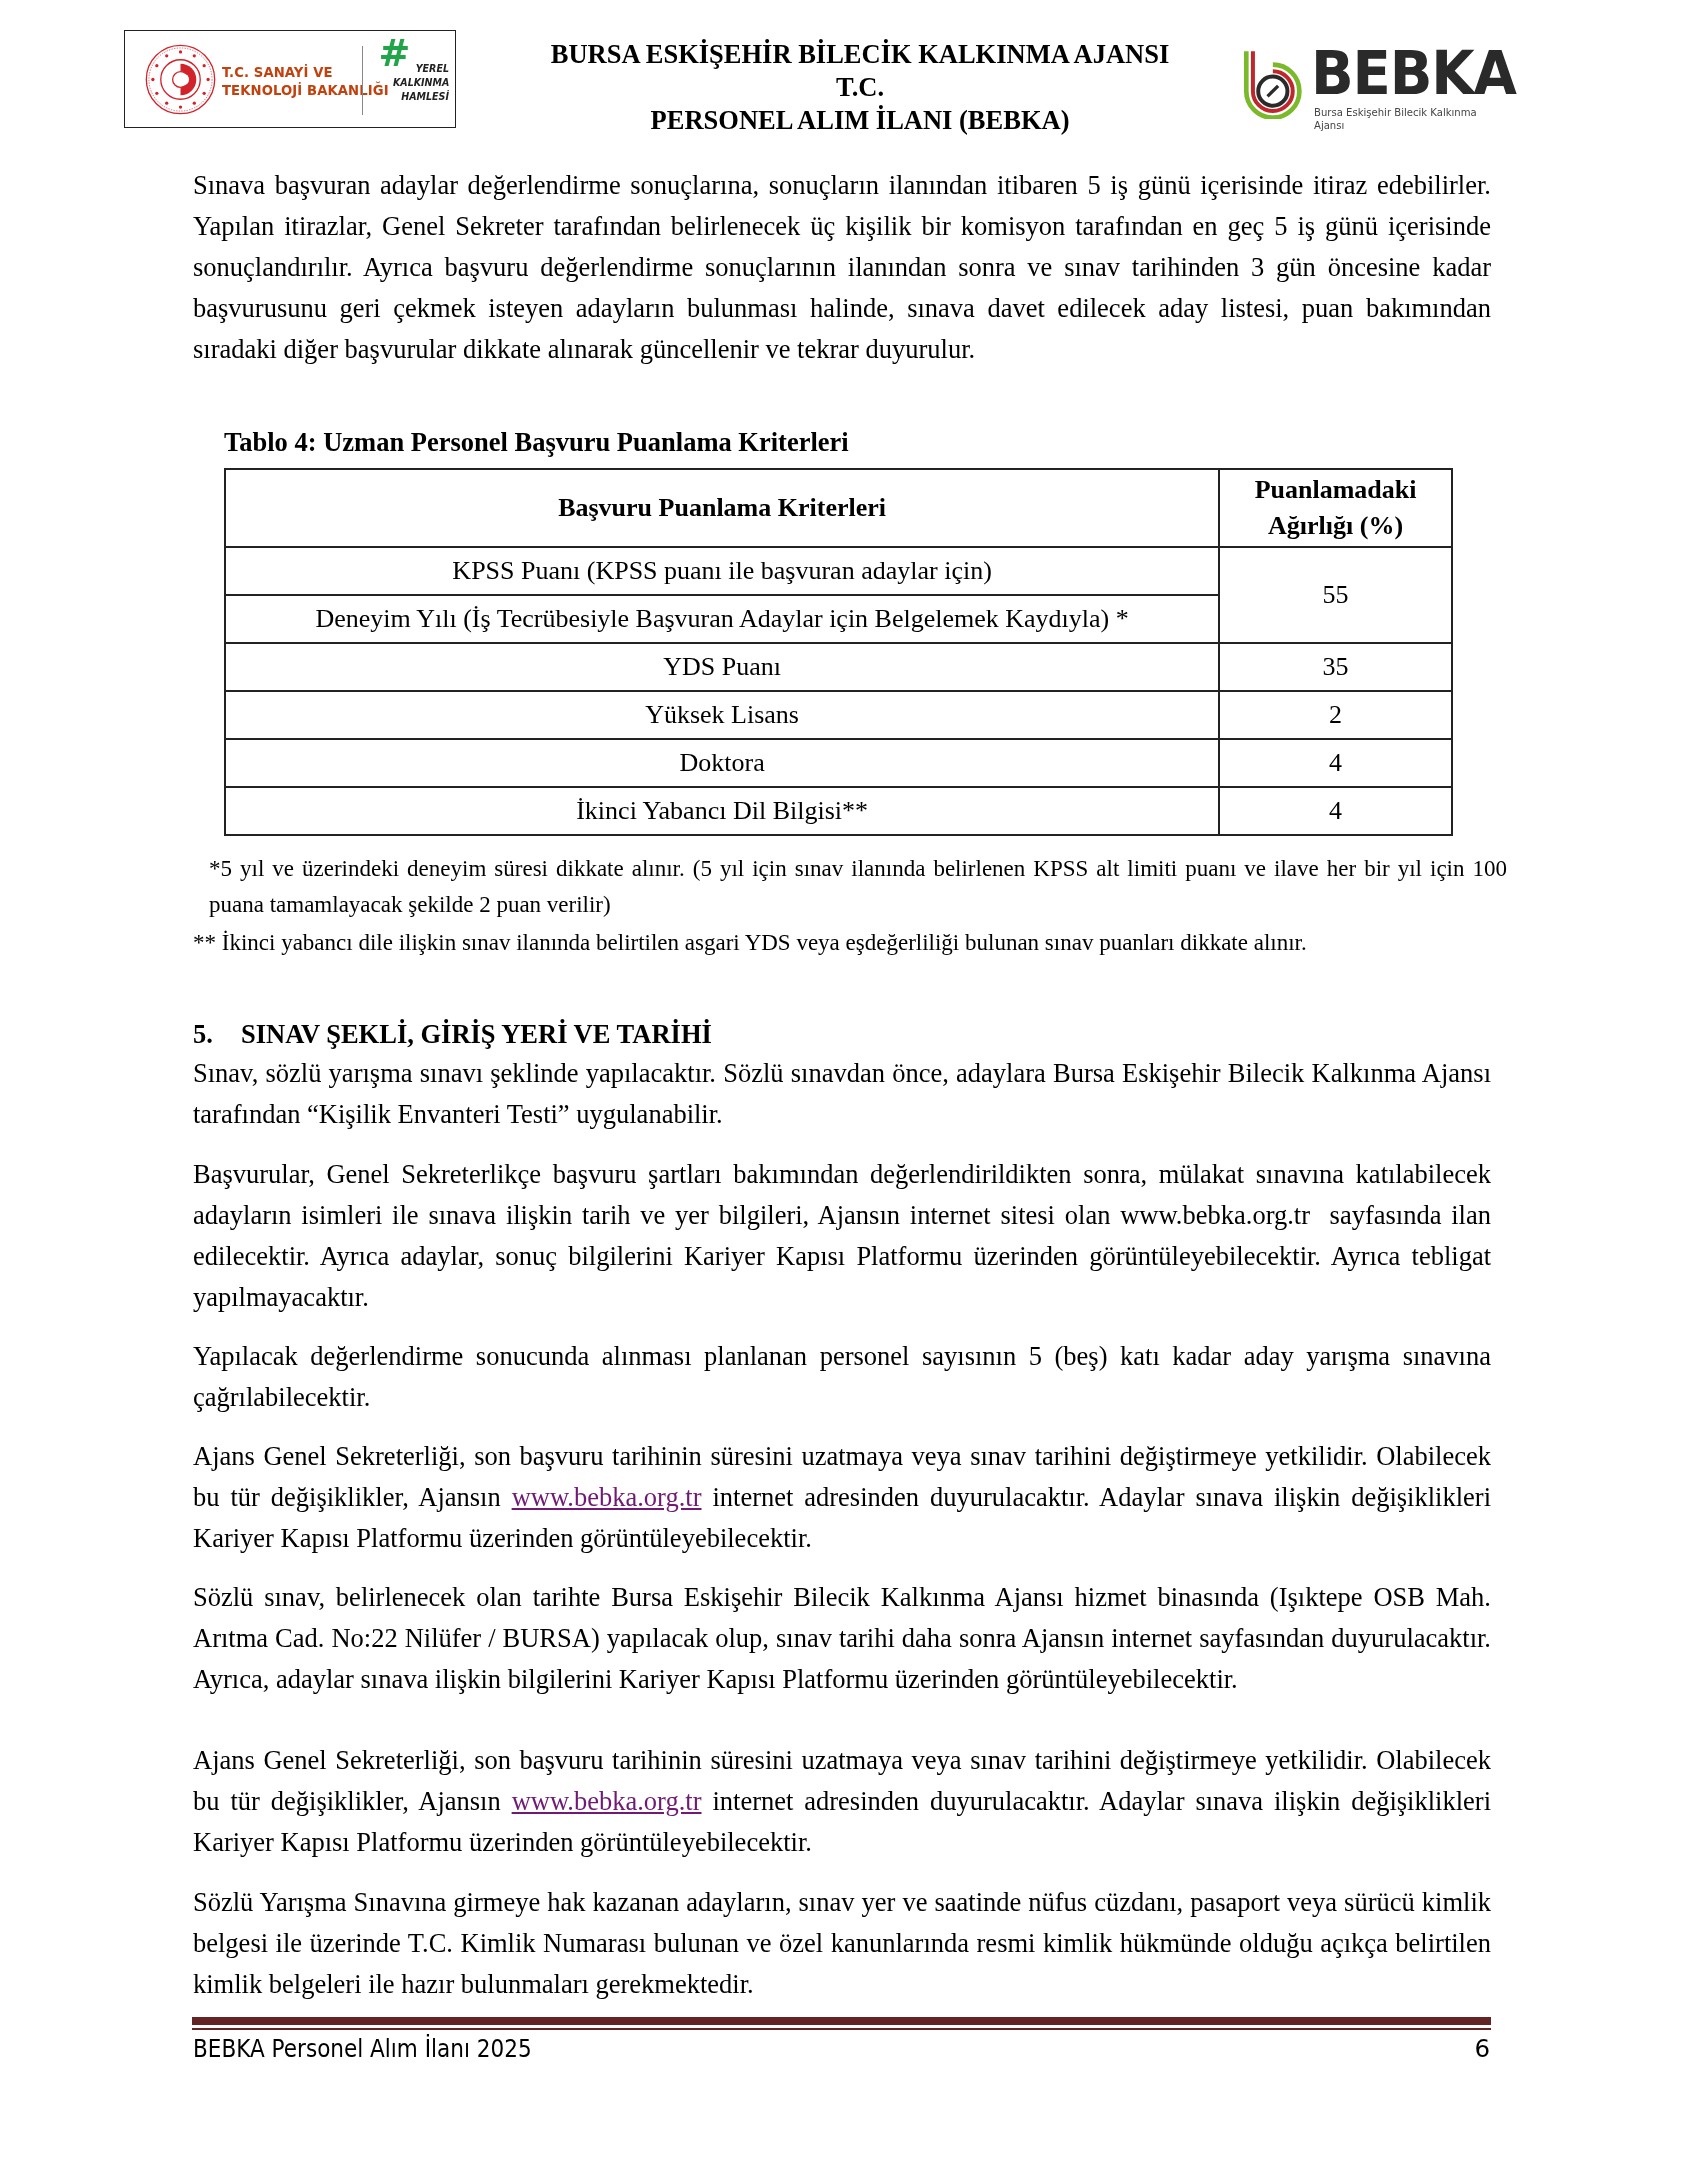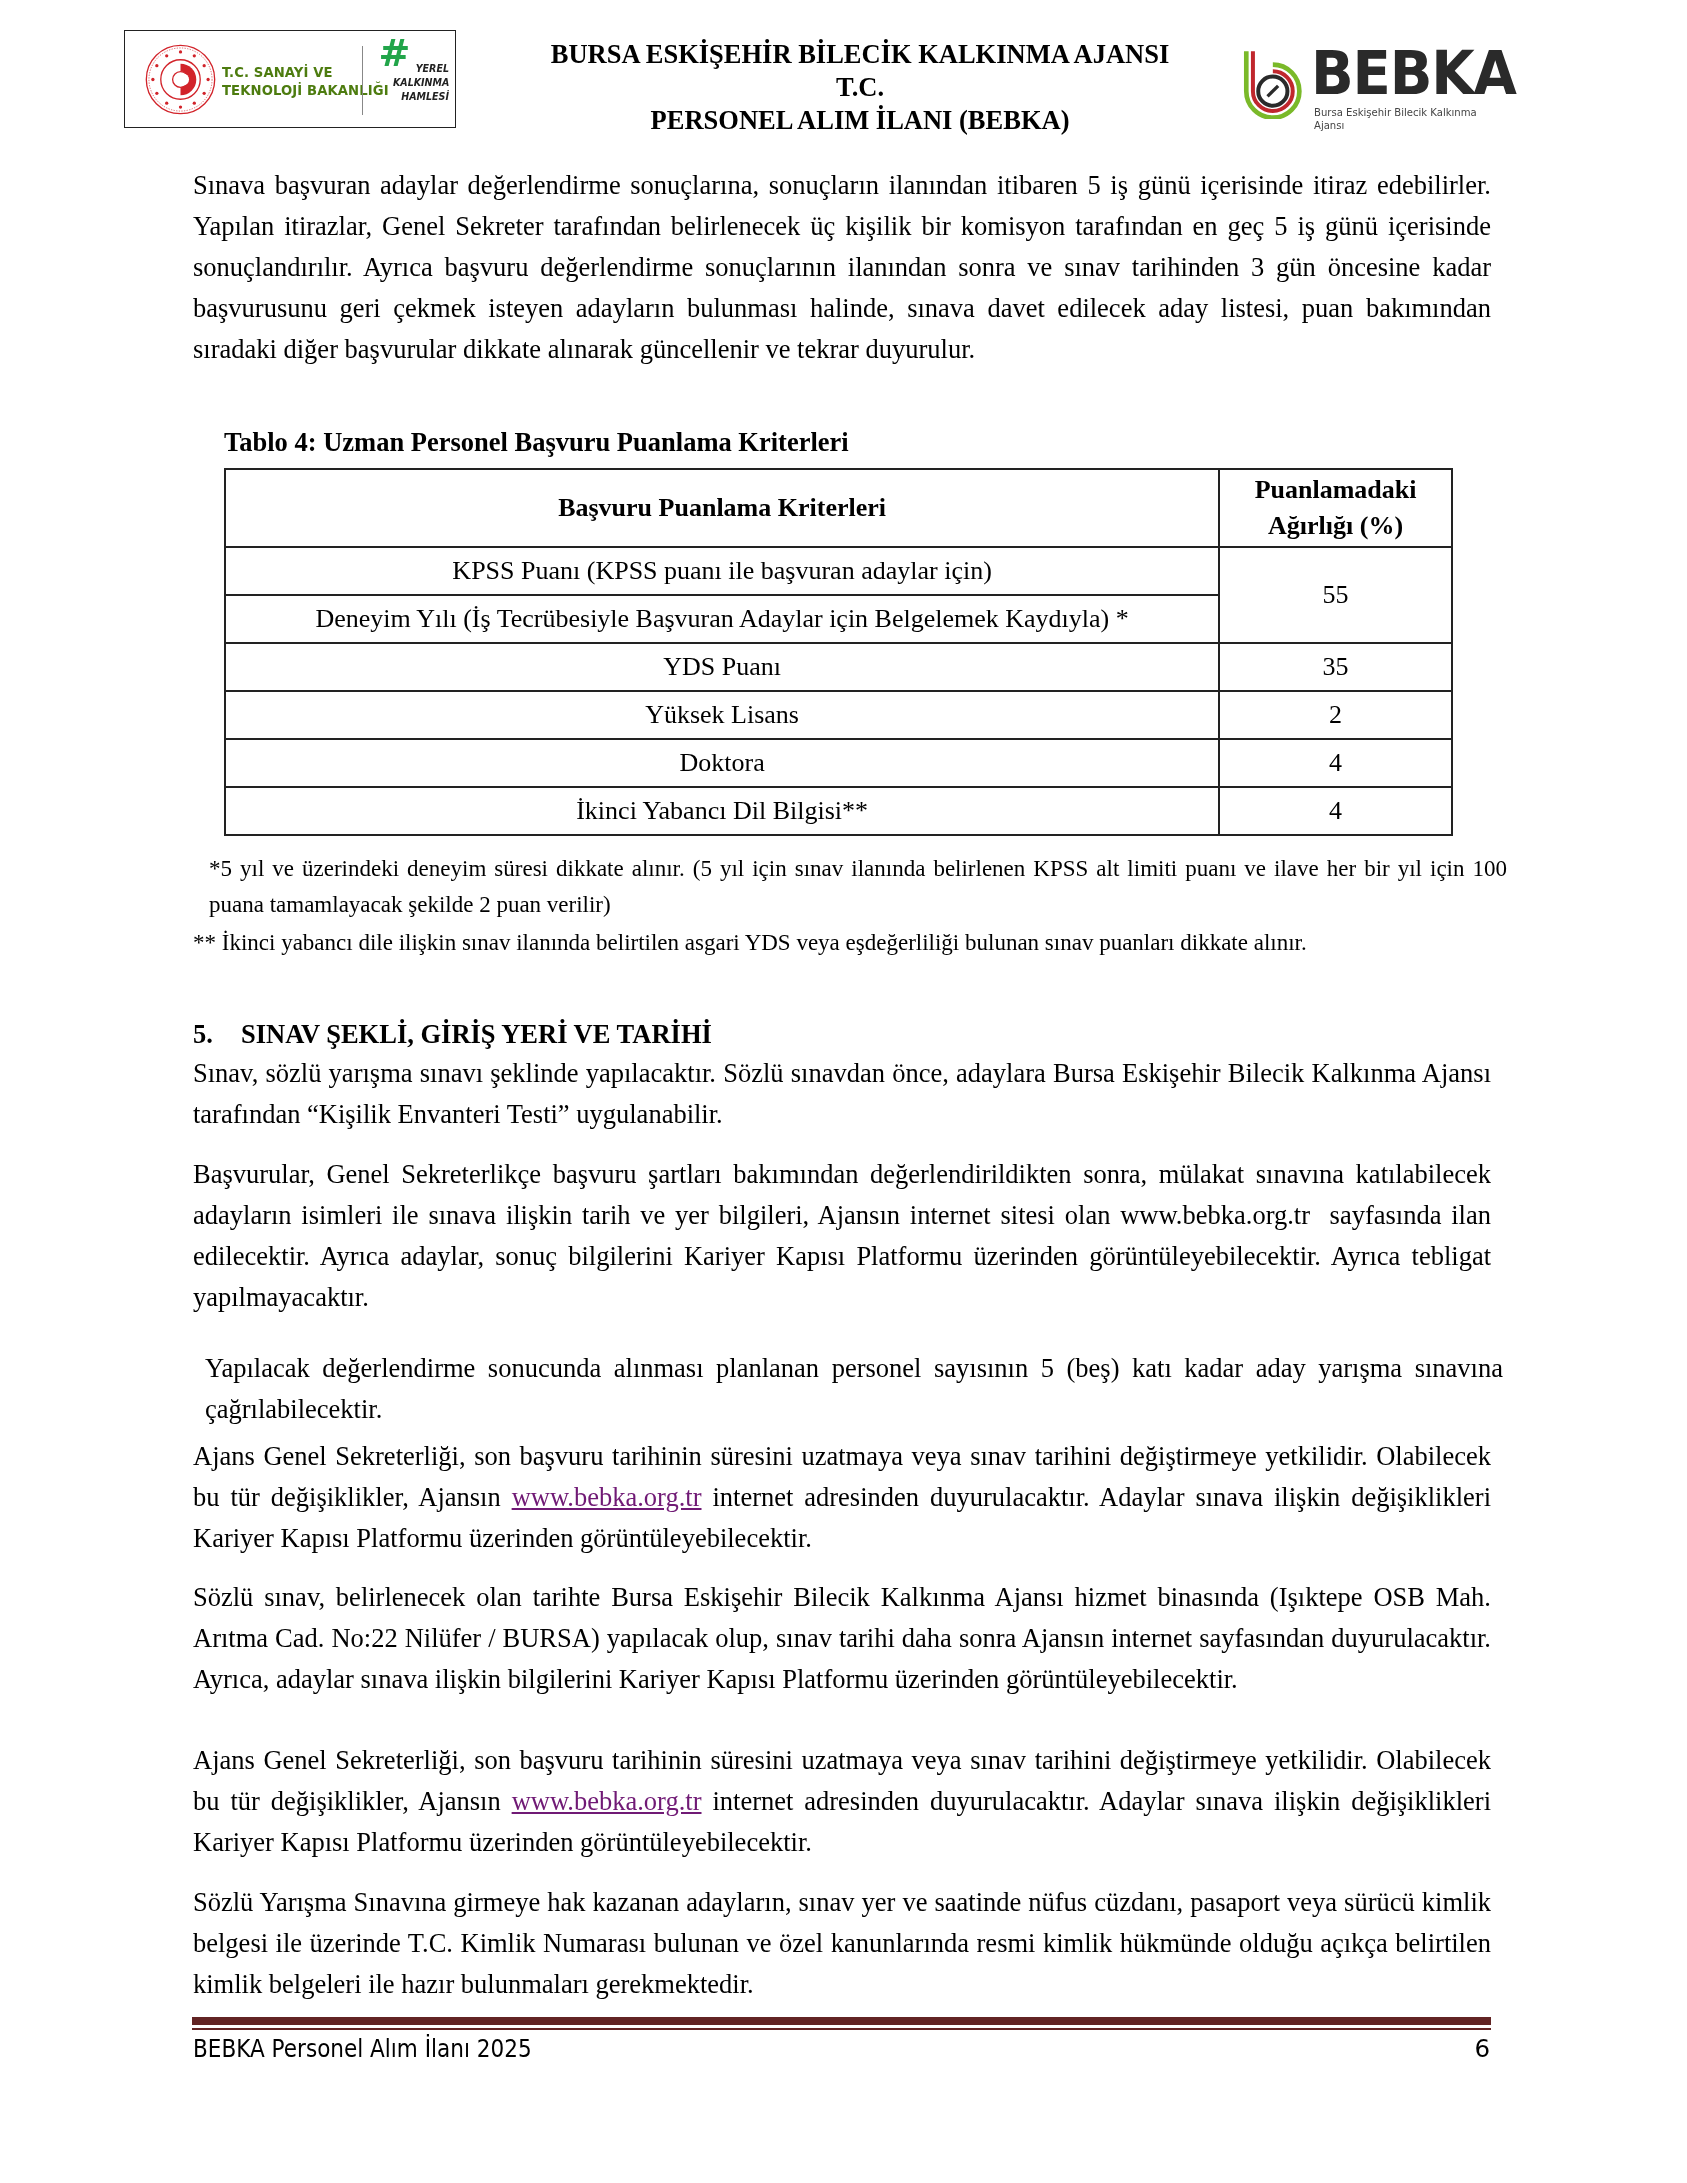--- a/index.html
+++ b/index.html
@@ -4,21 +4,21 @@
 <style>
   html, body { margin: 0; padding: 0; background: #ffffff; }
   body { width: 1687px; height: 2183px; position: relative; overflow: hidden;
          font-family: "Liberation Serif", "DejaVu Serif", serif; color: #000; }
 
   
   .hdr-left { position: absolute; left: 124px; top: 30px; width: 332px; height: 98px;
               border: 1.3px solid #222; box-sizing: border-box; background: #fff; }
   .emblem { position: absolute; left: 20px; top: 13.2px; width: 71px; height: 71px; }
   .ministry-text { position: absolute; left: 97px; top: 33px; font-family: "DejaVu Sans", sans-serif;
-                   font-weight: bold; font-size: 13.2px; line-height: 18px; color: #4d7c0f; letter-spacing: 0.1px; }
+                   font-weight: bold; font-size: 13.2px; line-height: 18px; color: #c2410c; letter-spacing: 0.1px; }
   .hdr-sep { position: absolute; left: 237px; top: 14.6px; width: 1.3px; height: 69px; background: #888; }
   .hashtag { position: absolute; left: 247px; top: 6.6px; width: 79px; height: 85px; }
   .hashtag .hash { position: absolute; left: 6.6px; top: -6.6px; font-family: "DejaVu Sans", sans-serif;
                    font-weight: bold; font-size: 38px; color: #22a54a; }
   .hashtag .words { position: absolute; left: 10.6px; top: 24px; width: 66px; text-align: right;
                     font-family: "DejaVu Sans", sans-serif; font-weight: bold; font-style: italic;
                     font-size: 11.2px; line-height: 14px; color: #222; transform: scaleX(0.85); transform-origin: right; }
 
   .hdr-title { position: absolute; left: 463px; top: 38px; width: 794px; text-align: center;
                font-weight: bold; font-size: 26.5px; line-height: 33px; }
@@ -153,21 +153,21 @@
 
 <p class="para small" style="top:835px; margin:16px;">*5 yıl ve üzerindeki deneyim süresi dikkate alınır. (5 yıl için sınav ilanında belirlenen KPSS alt limiti puanı ve ilave her bir yıl için 100 puana tamamlayacak şekilde 2 puan verilir)</p>
 <p class="para small" style="top:925px; margin:0;">** İkinci yabancı dile ilişkin sınav ilanında belirtilen asgari YDS veya eşdeğerliliği bulunan sınav puanları dikkate alınır.</p>
 
 <div class="section-heading">
   <span class="num">5.</span><span>SINAV ŞEKLİ, GİRİŞ YERİ VE TARİHİ</span>
 </div>
 
 <p class="para" style="top:1053px; margin:0;">Sınav, sözlü yarışma sınavı şeklinde yapılacaktır. Sözlü sınavdan önce, adaylara Bursa Eskişehir Bilecik Kalkınma Ajansı tarafından “Kişilik Envanteri Testi” uygulanabilir.</p>
 <p class="para" style="top:1154px; margin:0; white-space:pre-wrap;">Başvurular, Genel Sekreterlikçe başvuru şartları bakımından değerlendirildikten sonra, mülakat sınavına katılabilecek adayların isimleri ile sınava ilişkin tarih ve yer bilgileri, Ajansın internet sitesi olan www.bebka.org.tr  sayfasında ilan edilecektir. Ayrıca adaylar, sonuç bilgilerini Kariyer Kapısı Platformu üzerinden görüntüleyebilecektir. Ayrıca tebligat yapılmayacaktır.</p>
-<p class="para" style="top:1336px; margin:12px;">Yapılacak değerlendirme sonucunda alınması planlanan personel sayısının 5 (beş) katı kadar aday yarışma sınavına çağrılabilecektir.</p>
+<p class="para" style="top:1336px; margin:0;">Yapılacak değerlendirme sonucunda alınması planlanan personel sayısının 5 (beş) katı kadar aday yarışma sınavına çağrılabilecektir.</p>
 
 <p class="para" style="top:1436px; margin:0;">
   <span>Ajans Genel Sekreterliği, son başvuru tarihinin süresini uzatmaya veya sınav tarihini değiştirmeye yetkilidir. Olabilecek bu tür değişiklikler, Ajansın </span><a class="link">www.bebka.org.tr</a><span> internet adresinden duyurulacaktır. Adaylar sınava ilişkin değişiklikleri Kariyer Kapısı Platformu üzerinden görüntüleyebilecektir.</span>
 </p>
 
 <p class="para" style="top:1577px; margin:0;">Sözlü sınav, belirlenecek olan tarihte Bursa Eskişehir Bilecik Kalkınma Ajansı hizmet binasında (Işıktepe OSB Mah. Arıtma Cad. No:22 Nilüfer / BURSA) yapılacak olup, sınav tarihi daha sonra Ajansın internet sayfasından duyurulacaktır. Ayrıca, adaylar sınava ilişkin bilgilerini Kariyer Kapısı Platformu üzerinden görüntüleyebilecektir.</p>
 
 <p class="para" style="top:1740px; margin:0;">
   <span>Ajans Genel Sekreterliği, son başvuru tarihinin süresini uzatmaya veya sınav tarihini değiştirmeye yetkilidir. Olabilecek bu tür değişiklikler, Ajansın </span><a class="link">www.bebka.org.tr</a><span> internet adresinden duyurulacaktır. Adaylar sınava ilişkin değişiklikleri Kariyer Kapısı Platformu üzerinden görüntüleyebilecektir.</span>
 </p>

